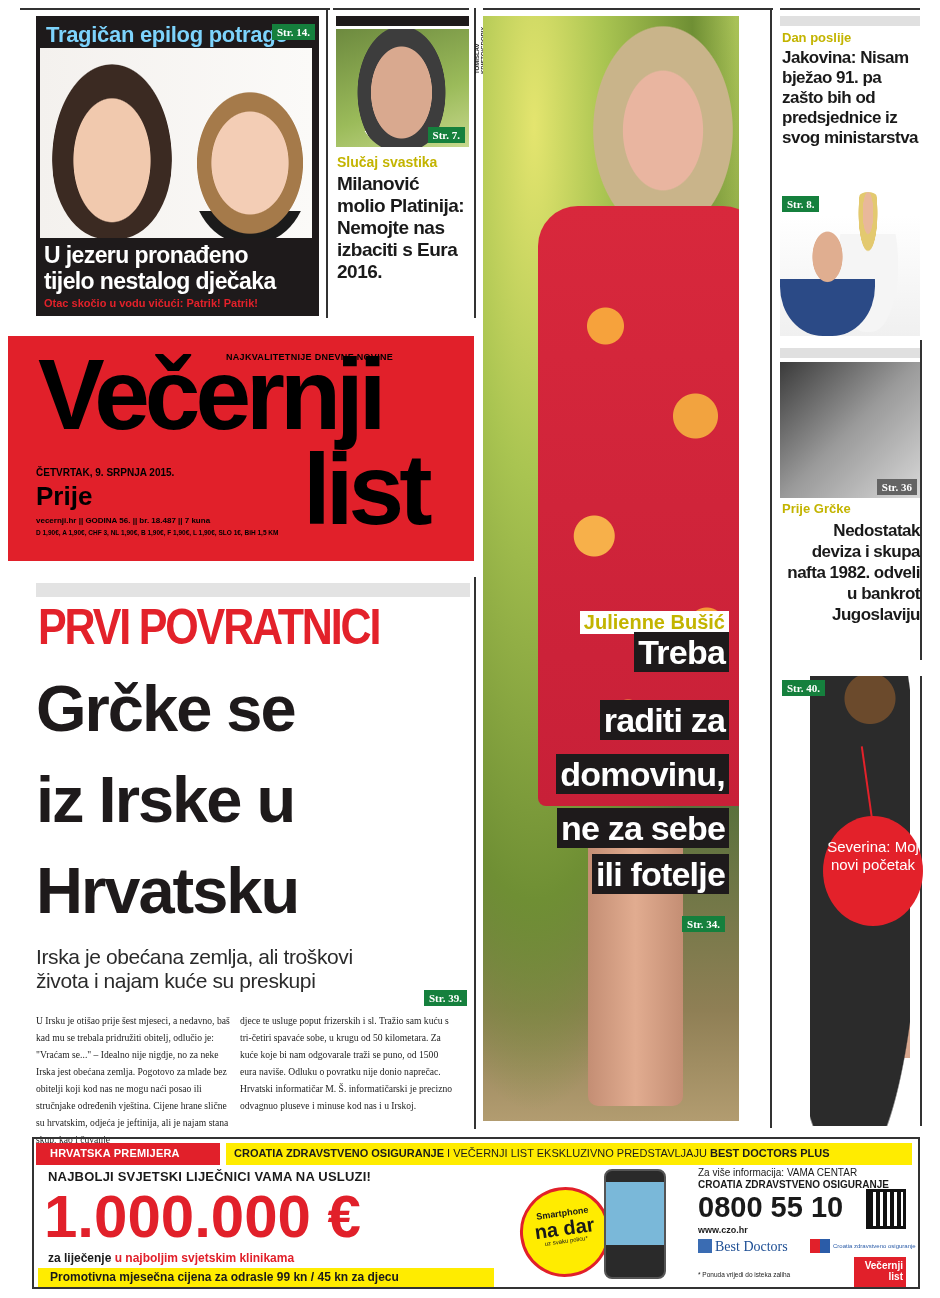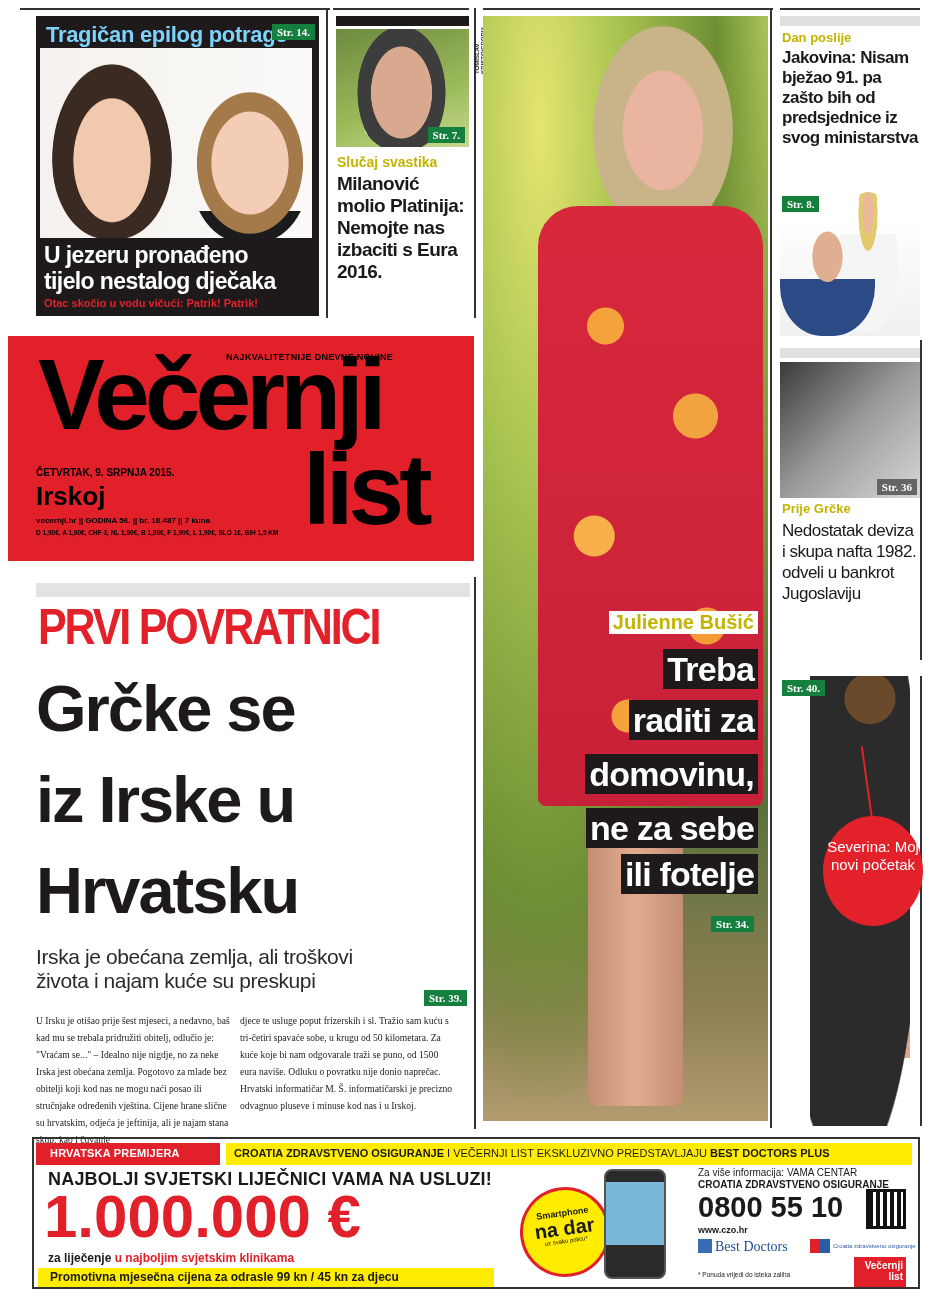--- a/index.html
+++ b/index.html
@@ -22,21 +22,21 @@
 
   
   #story2 { left: 333px; top: 16px; width: 138px; height: 302px; }
   #story2 .bar { position: absolute; left: 3px; top: 0; width: 133px; height: 10px; background: #1e1a1b; }
   #story2 .photo { left: 3px; top: 13px; width: 133px; height: 118px; background: linear-gradient(160deg, #6d8a3f 0%, #9bbb5a 60%, #c7d88d 100%); }
   #story2 .kicker { position: absolute; left: 4px; top: 138px; font-size: 14px; }
   #story2 .title { position: absolute; left: 4px; top: 157px; font-weight: bold; font-size: 19px; line-height: 22px; letter-spacing: -0.5px; width: 134px; }
   .credit { position: absolute; left: 474px; top: 14px; width: 10px; height: 60px; font-size: 6px; writing-mode: vertical-rl; transform: rotate(180deg); font-weight: bold; color: #222; }
 
   
-  #centerPhoto { left: 483px; top: 16px; width: 285px; height: 1105px; background:
+  #centerPhoto { left: 483px; top: 16px; width: 256px; height: 1105px; background:
     radial-gradient(ellipse at 20% 10%, #e4e56f 0%, #a9c451 25%, #6f8f34 55%, transparent 70%),
     linear-gradient(180deg, #a9c257 0%, #7e9a3c 40%, #56703a 70%, #8f7f55 90%, #b29c70 100%); }
   .dress { position: absolute; left: 55px; top: 190px; width: 225px; height: 600px; background:
     radial-gradient(circle at 30% 20%, #f6a23c 0 18px, transparent 19px),
     radial-gradient(circle at 70% 35%, #f2a33f 0 22px, transparent 23px),
     radial-gradient(circle at 25% 55%, #f7b04a 0 20px, transparent 21px),
     radial-gradient(circle at 75% 70%, #f49a36 0 18px, transparent 19px),
     radial-gradient(circle at 40% 85%, #f6a23c 0 16px, transparent 17px),
     linear-gradient(180deg, #d8283c, #c82038); border-radius: 40px 40px 8px 8px; }
   .headshape { position: absolute; left: 110px; top: 10px; width: 140px; height: 190px; background: radial-gradient(ellipse at 50% 55%, #e9b5a0 0 40%, #c9b48a 41% 70%, transparent 71%); }
@@ -46,21 +46,21 @@
 
   
   #story3 { left: 780px; top: 16px; width: 140px; height: 231px; }
   #story3 .bar, #story4 .bar { position: absolute; left: 0; top: 0; width: 140px; height: 10px; background: #e0e0e0; }
   #story3 .kicker { position: absolute; left: 2px; top: 14px; font-size: 13px; }
   #story3 .title { position: absolute; left: 2px; top: 32px; font-weight: bold; font-size: 17px; line-height: 20px; letter-spacing: -0.5px; }
   #story3 .photo { left: 0; top: 170px; width: 140px; height: 150px; background: linear-gradient(180deg,#fff 0%, #fff 20%, #f0f0f0 100%); }
   #story4 { left: 780px; top: 348px; width: 140px; height: 310px; }
   #story4 .photo { left: 0; top: 14px; width: 140px; height: 136px; background: linear-gradient(135deg, #3a3a3a, #9a9a9a 50%, #d8d8d8); filter: grayscale(1); }
   #story4 .kicker { position: absolute; left: 2px; top: 153px; font-size: 13px; }
-  #story4 .title { position: absolute; left: 2px; top: 172px; font-weight: normal; font-size: 17px; line-height: 21px; letter-spacing: -0.5px; }
+  #story4 .title { position: absolute; left: 2px; top: 172px; font-weight: bold; font-size: 17px; line-height: 21px; letter-spacing: -0.5px; text-align: right; }
   #story5 { left: 780px; top: 676px; width: 140px; height: 450px; }
   #story5 .figure { position: absolute; left: 30px; top: 0; width: 100px; height: 450px; background:
     radial-gradient(circle at 60% 5%, #6b4a2c 0 25px, transparent 26px),
     radial-gradient(ellipse at 40% 40%, #2b2b2b 0 70px, transparent 71px),
     linear-gradient(180deg, transparent 55%, #d9a88f 55% 85%, transparent 85%); }
   #story5 .bubble { position: absolute; left: 43px; top: 140px; width: 100px; height: 110px; border-radius: 50%; background: #e3212a; color: #fff; font-size: 15px; line-height: 18px; text-align: center; padding-top: 22px; }
   #story5 .strap { position: absolute; left: 86px; top: 70px; width: 2px; height: 75px; background: #e3212a; transform: rotate(-8deg); }
 
   
   #masthead { left: 8px; top: 336px; width: 466px; height: 225px; background: #e1202a; color: #000000; }
@@ -79,21 +79,21 @@
   #lead .title { position: absolute; left: 14px; top: 86px; font-size: 65px; font-weight: 900; line-height: 91px; letter-spacing: -2px; color: #1e1a1b; }
   #lead .deck { position: absolute; left: 14px; top: 368px; font-size: 21px; line-height: 24px; color: #2b2b2b; letter-spacing: -0.4px; }
   #lead .body { position: absolute; top: 435px; width: 200px; font-family: "Liberation Serif", serif; font-size: 9.6px; line-height: 17px; color: #222; }
   #lead .col1 { left: 14px; }
   #lead .col2 { left: 218px; width: 215px; }
 
   
   #ad { left: 32px; top: 1137px; width: 888px; height: 152px; border: 2px solid #333; }
   #ad .premiere { position: absolute; left: 2px; top: 4px; width: 184px; height: 22px; background: #e1202a; color: #fff; font-weight: bold; font-size: 11px; padding: 4px 0 0 14px; letter-spacing: 0.2px; }
   #ad .strip { position: absolute; left: 192px; top: 4px; width: 686px; height: 22px; background: #ffec00; color: #1a1a1a; font-size: 11px; padding: 4px 0 0 8px; white-space: nowrap; }
-  #ad .headline { position: absolute; left: 14px; top: 30px; font-weight: bold; font-size: 18px; letter-spacing: 0.2px; }
+  #ad .headline { position: absolute; left: 14px; top: 30px; font-weight: bold; font-size: 13px; letter-spacing: 0.2px; }
   #ad .amount { position: absolute; left: 10px; top: 44px; color: #e1202a; font-weight: bold; font-size: 60px; letter-spacing: 0px; line-height: 68px; }
   #ad .for-treat { position: absolute; left: 14px; top: 112px; font-size: 12px; font-weight: bold; }
   #ad .for-treat .red { color: #e1202a; }
   #ad .promo { position: absolute; left: 4px; top: 129px; width: 456px; height: 19px; background: #ffec00; font-size: 12px; padding: 2px 0 0 12px; font-weight: bold; }
   #ad .phone { position: absolute; left: 570px; top: 30px; width: 62px; height: 110px; background: linear-gradient(180deg, #2a2a2a 0 10%, #7ab8d9 10% 70%, #2a2a2a 70%); border-radius: 8px; border: 2px solid #555; }
   #ad .gift { position: absolute; left: 486px; top: 48px; width: 90px; height: 90px; border-radius: 50%; background: #ffec00; border: 3px solid #e1202a; text-align: center; color: #1a1a1a; padding-top: 18px; transform: rotate(-8deg); }
   #ad .gift .s1 { font-size: 9px; font-weight: bold; }
   #ad .gift .s2 { font-size: 20px; font-weight: bold; line-height: 20px; }
   #ad .gift .s3 { font-size: 6px; }
   #ad .info1 { position: absolute; left: 664px; top: 28px; font-size: 10px; line-height: 12px; }
@@ -146,21 +146,21 @@
   <div class="title">Milanović molio Platinija: Nemojte nas izbaciti s Eura 2016.</div>
 </div>
 
 <div class="credit">TOMISLAV KRISTO/CROPIX</div>
 
 <div id="centerPhoto" class="abs photo">
   <div class="headshape"></div>
   <div class="dress"></div>
   <div class="legs"></div>
   <div class="name">Julienne Bušić</div>
-  <div class="quote-line" style="top:633px;">Treba</div>
+  <div class="quote-line" style="top:616px;">Treba</div>
   <div class="quote-line" style="top:684px;">raditi za</div>
   <div class="quote-line" style="top:738px;">domovinu,</div>
   <div class="quote-line" style="top:792px;">ne za sebe</div>
   <div class="quote-line" style="top:838px;">ili fotelje</div>
   <div class="str-tag" style="right:14px;top:900px;">Str. 34.</div>
 </div>
 
 <div id="story3" class="abs">
   <div class="bar"></div>
   <div class="kicker">Dan poslije</div>
@@ -186,21 +186,21 @@
   <div class="str-tag" style="left:2px;top:4px;font-family:Liberation Serif, serif;">Str. 40.</div>
   <div class="strap"></div>
   <div class="bubble">Severina: Moj novi početak</div>
 </div>
 
 <div id="masthead" class="abs">
   <div class="slogan">NAJKVALITETNIJE DNEVNE NOVINE</div>
   <div class="logo1">Večernji</div>
   <div class="logo2">list</div>
   <div class="date">ČETVRTAK, 9. SRPNJA 2015.</div>
-  <div class="city">Irskoj</div>
+  <div class="city">Prije</div>
   <div class="info">vecernji.hr || GODINA 56. || br. 18.487 ||  7 kuna</div>
   <div class="prices">D 1,90€, A 1,90€, CHF 3, NL 1,90€, B 1,90€, F 1,90€, L 1,90€, SLO 1€, BiH 1,5 KM</div>
 </div>
 
 <div id="lead" class="abs">
   <div class="bar"></div>
   <div class="kicker-red">PRVI POVRATNICI</div>
   <div class="title">
     <div>Grčke se</div>
     <div>iz Irske u</div>

